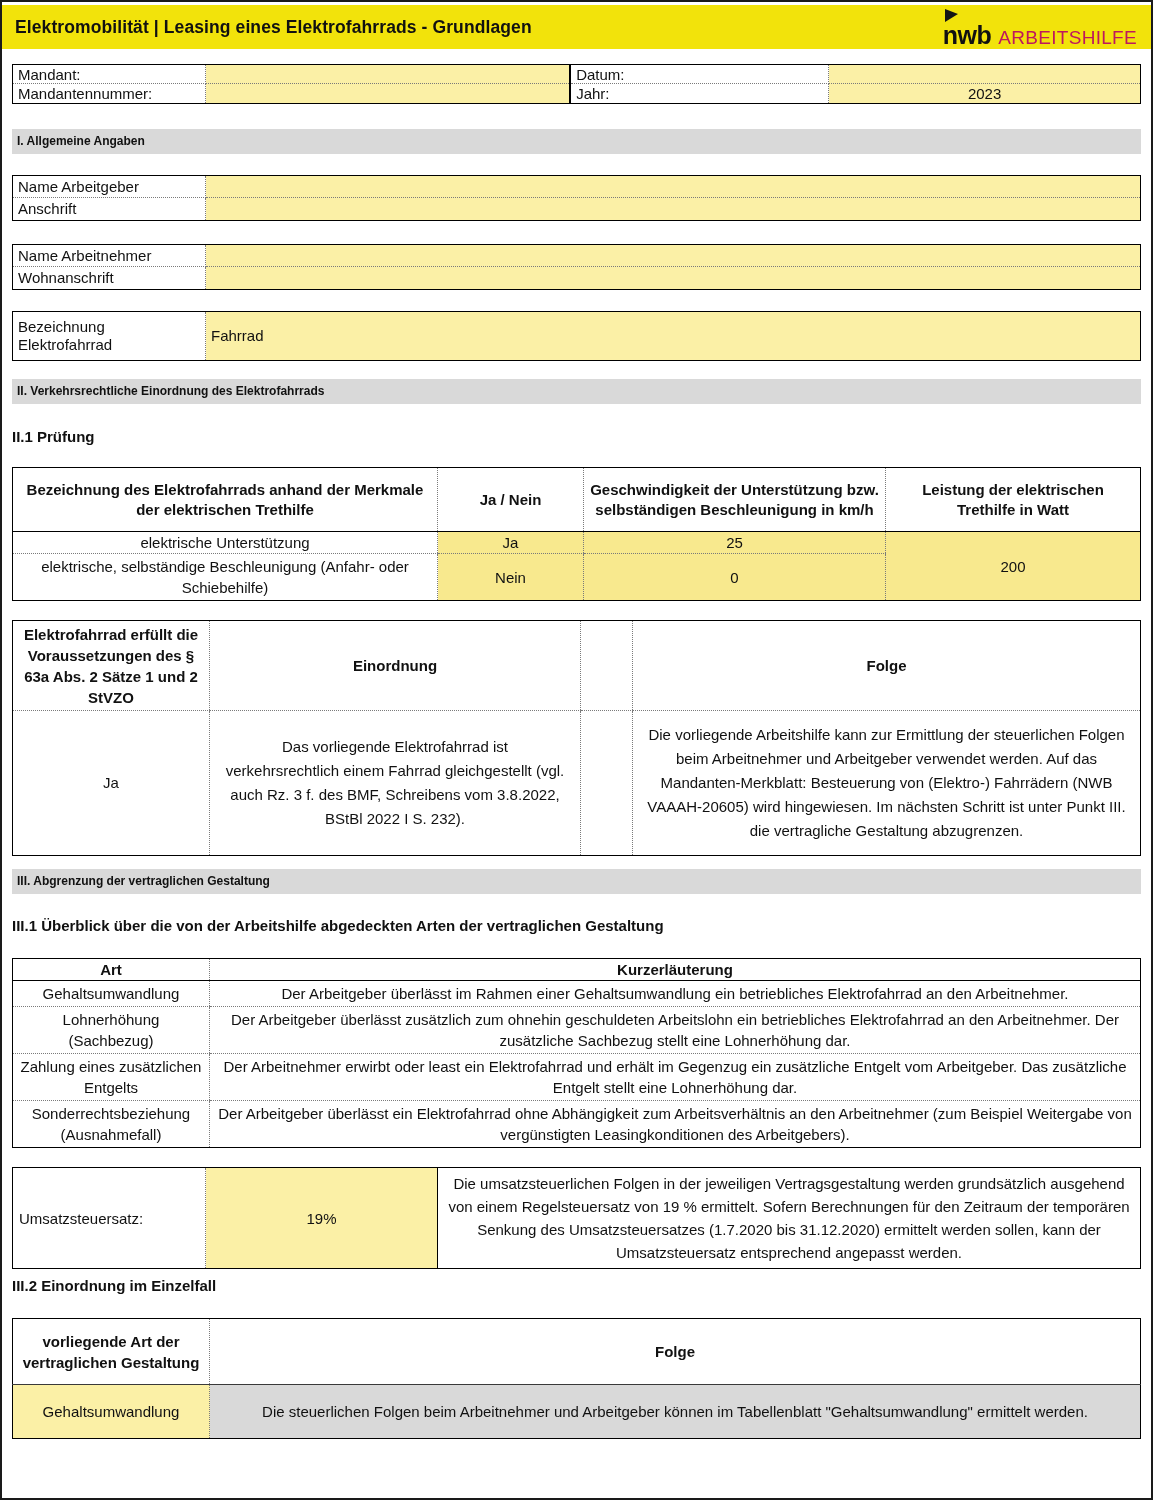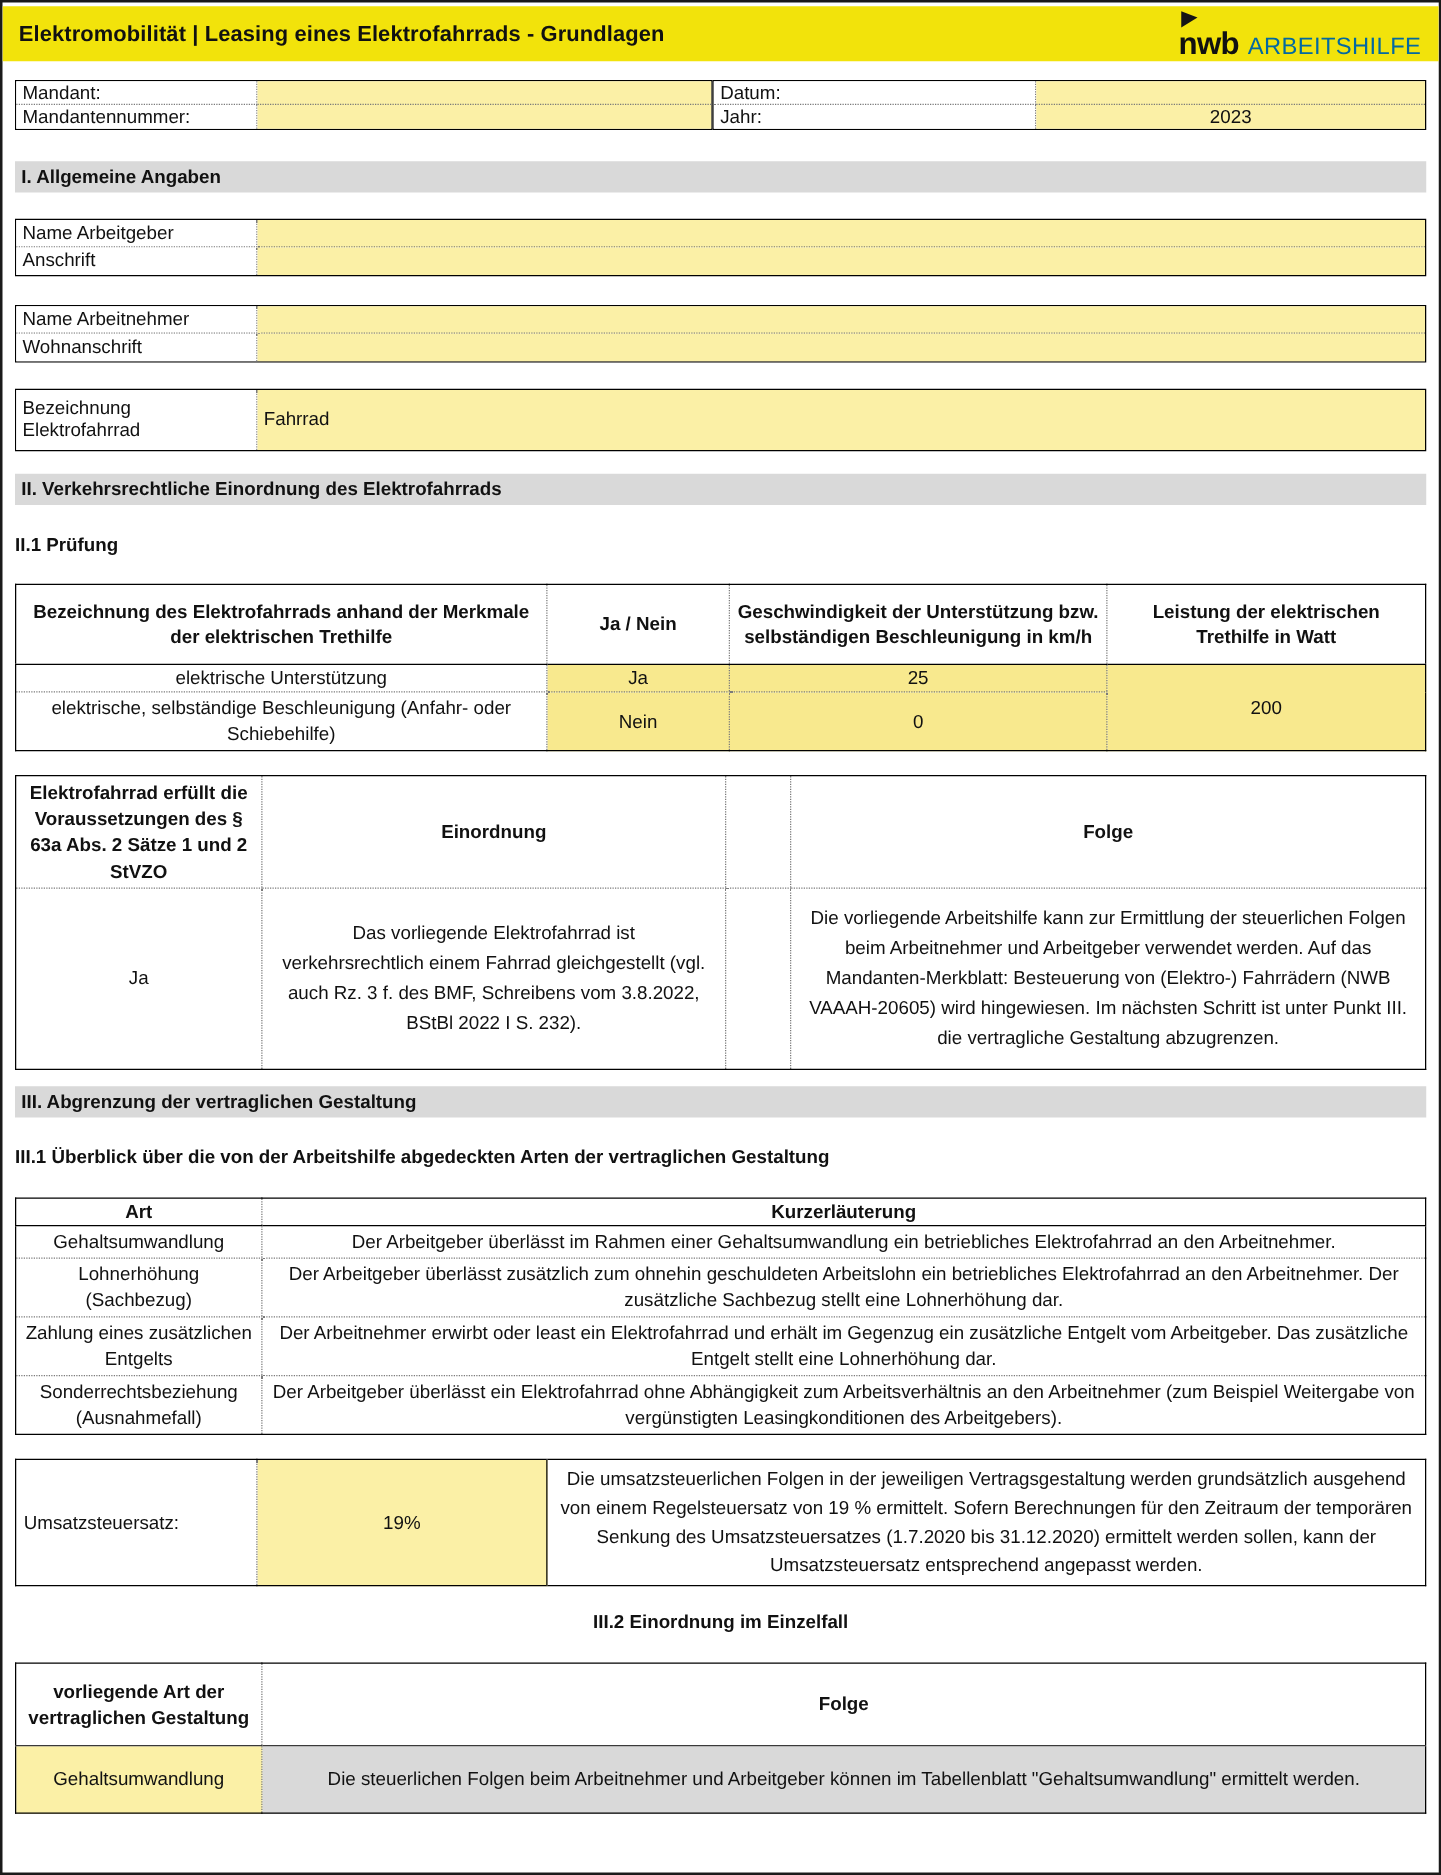--- a/index.html
+++ b/index.html
@@ -14,24 +14,24 @@
   html,body{background:#fff;}
   body{font-family:"Liberation Sans","DejaVu Sans",sans-serif;color:var(--ink);}
   .page{width:1153px;height:1500px;border:2px solid #1a1a1a;background:#fff;overflow:hidden;position:relative;}
   
   .titlebar{margin-top:3px;height:44px;background:var(--brandyellow);position:relative;display:flex;align-items:center;}
   .title{font-weight:bold;font-size:17.5px;padding-left:13px;letter-spacing:.1px;}
   .brand{position:absolute;right:14px;top:3px;display:flex;flex-direction:column;align-items:flex-start;}
   .tri{width:0;height:0;border-left:13px solid #151515;border-top:5px solid transparent;border-bottom:8px solid transparent;margin:1px 0 0 2px;}
   .brand-line{display:flex;align-items:baseline;}
   .nwb{font-weight:800;font-size:25px;letter-spacing:-.5px;line-height:26px;}
-  .ah{font-size:19px;color:#0369a1;margin-left:7px;letter-spacing:.3px;}
+  .ah{font-size:19px;color:#be185d;margin-left:7px;letter-spacing:.3px;}
   
   .content{padding:0 10px;}
-  .bar{height:25px;line-height:25px;background:var(--graybar);font-weight:bold;font-size:15px;padding-left:5px;}
+  .bar{height:25px;line-height:25px;background:var(--graybar);font-weight:bold;font-size:12px;padding-left:5px;}
   .subheading{font-weight:bold;font-size:15px;}
   
   .grid{display:grid;border:1px solid #000;font-size:15px;}
   .cell{display:flex;align-items:center;padding:0 5px;background:#fff;overflow:hidden;}
   .cell.value{background:var(--fieldyellow);}
   .cell.center{justify-content:center;}
   .bdr{border-right:1px dotted var(--dot);}
   .bdb{border-bottom:1px dotted var(--dot);}
   .meta-row{margin-top:15px;display:flex;}
   .meta-left{width:571px;grid-template-columns:193px 1fr;grid-auto-rows:19px;}
@@ -73,21 +73,21 @@
   .m-blk3{margin-top:21px;}
   .m-bar2{margin-top:18px;}
   .m-h21{margin-top:24px;}
   .m-t1{margin-top:22px;}
   .m-h22{margin-top:24px;}
   .m-t2{margin-top:19px;}
   .m-bar3{margin-top:13px;}
   .m-h31{margin-top:23px;}
   .m-t3{margin-top:24px;}
   .m-t4{margin-top:19px;}
-  .m-h32{margin-top:20px;text-align:center;}
+  .m-h32{margin-top:8px;}
   .m-t5{margin-top:24px;}
 </style>
 </head>
 <body>
 
 <div class="page">
 
   <div class="titlebar">
     <div class="title">Elektromobilität | Leasing eines Elektrofahrrads - Grundlagen</div>
     <div class="brand">

